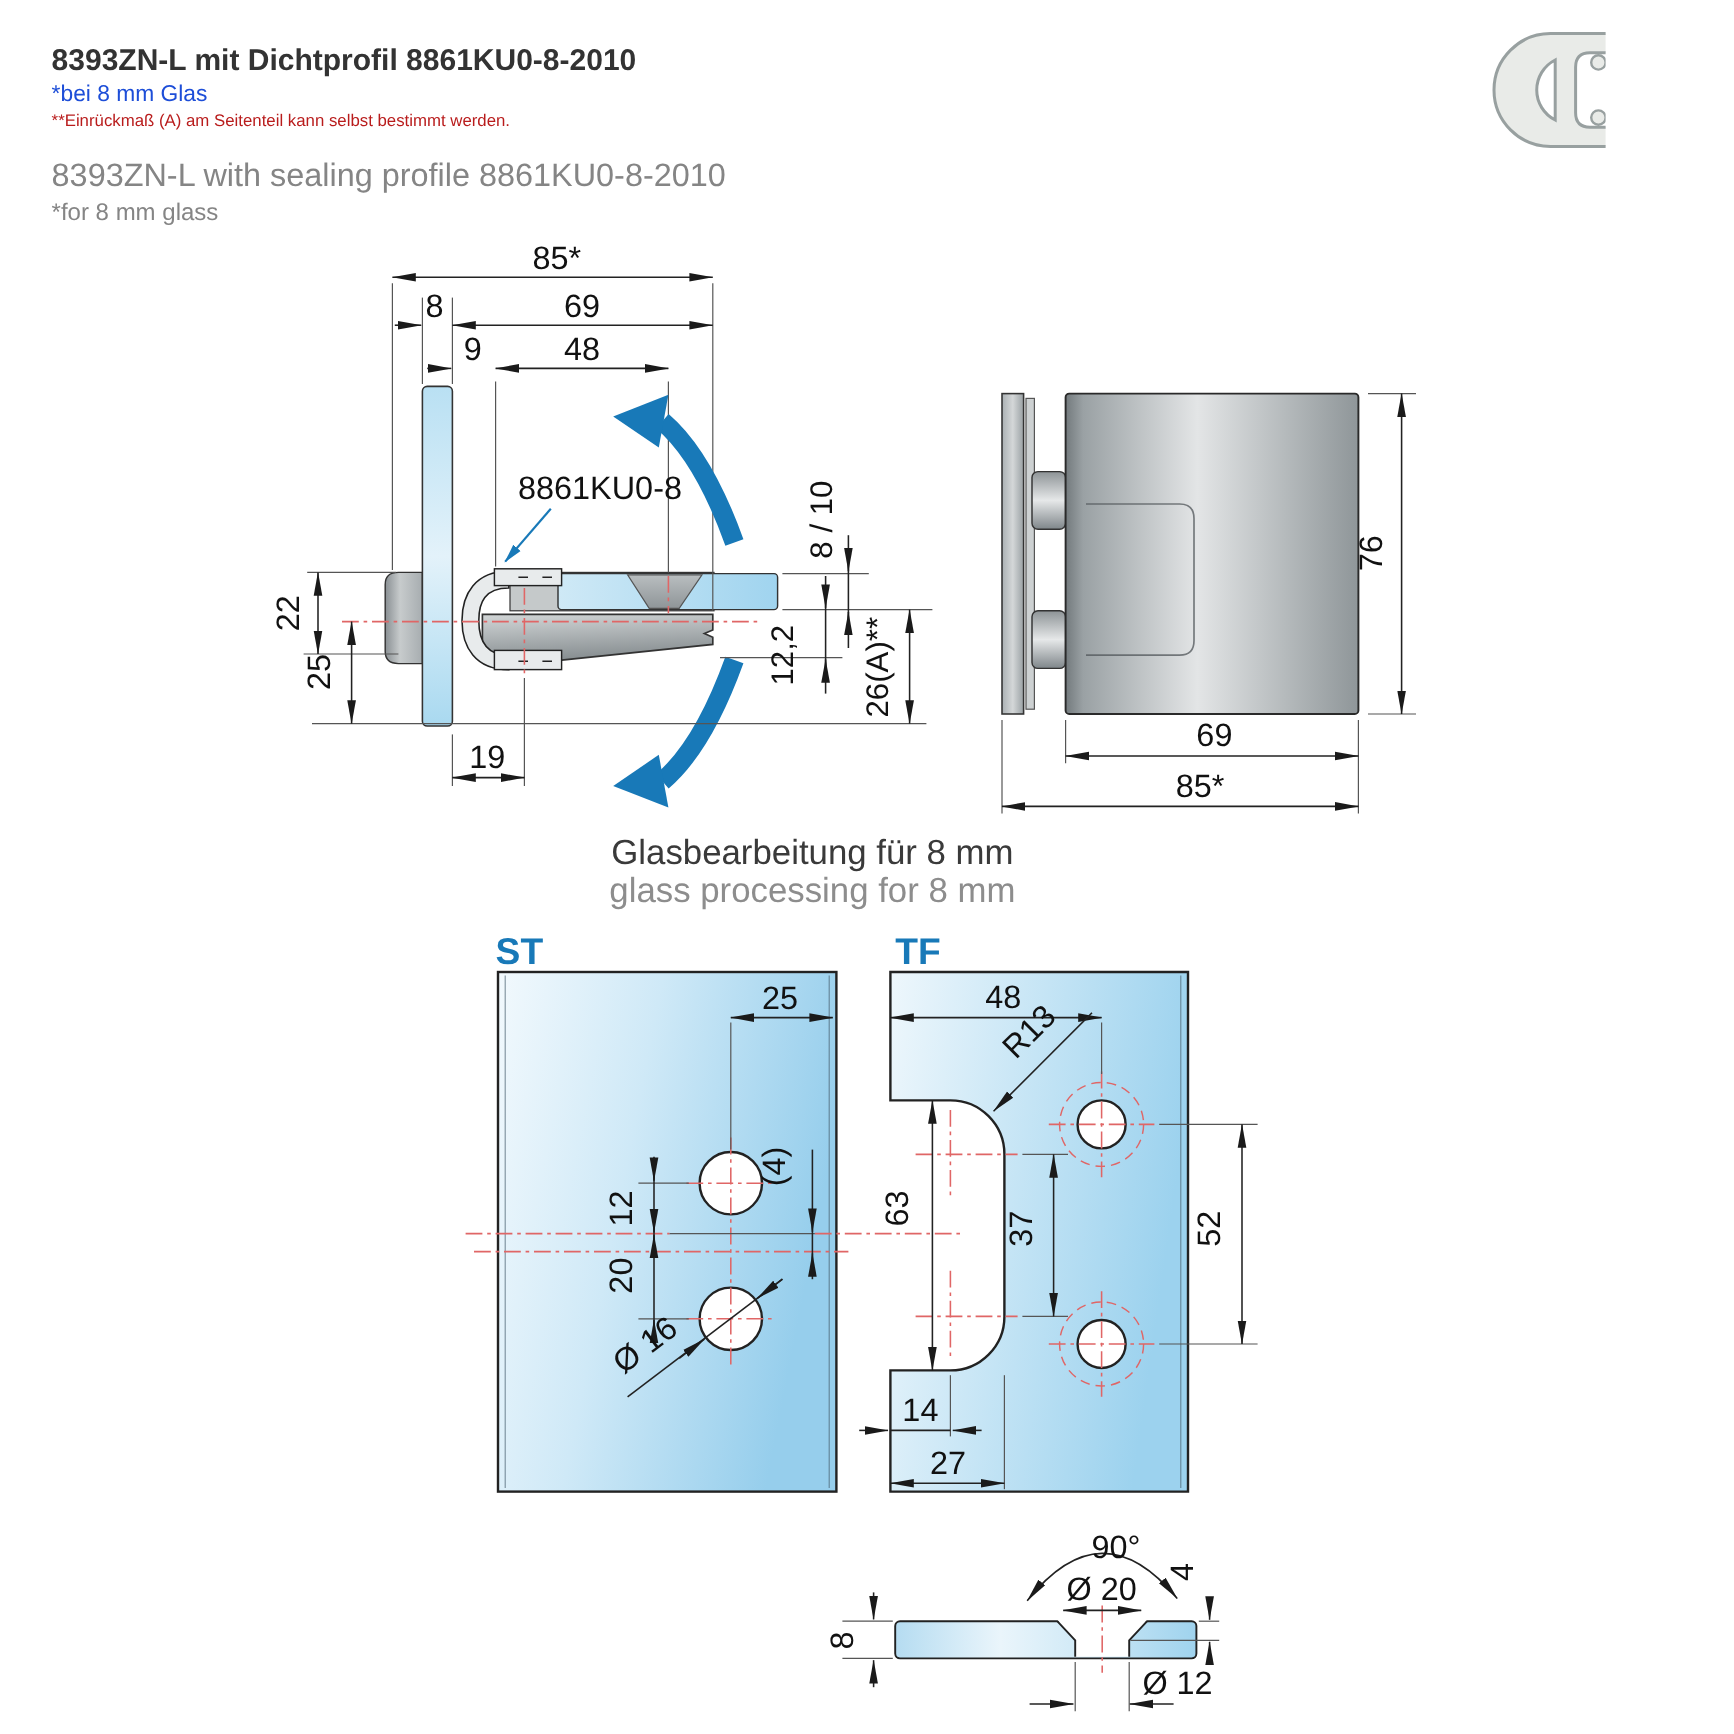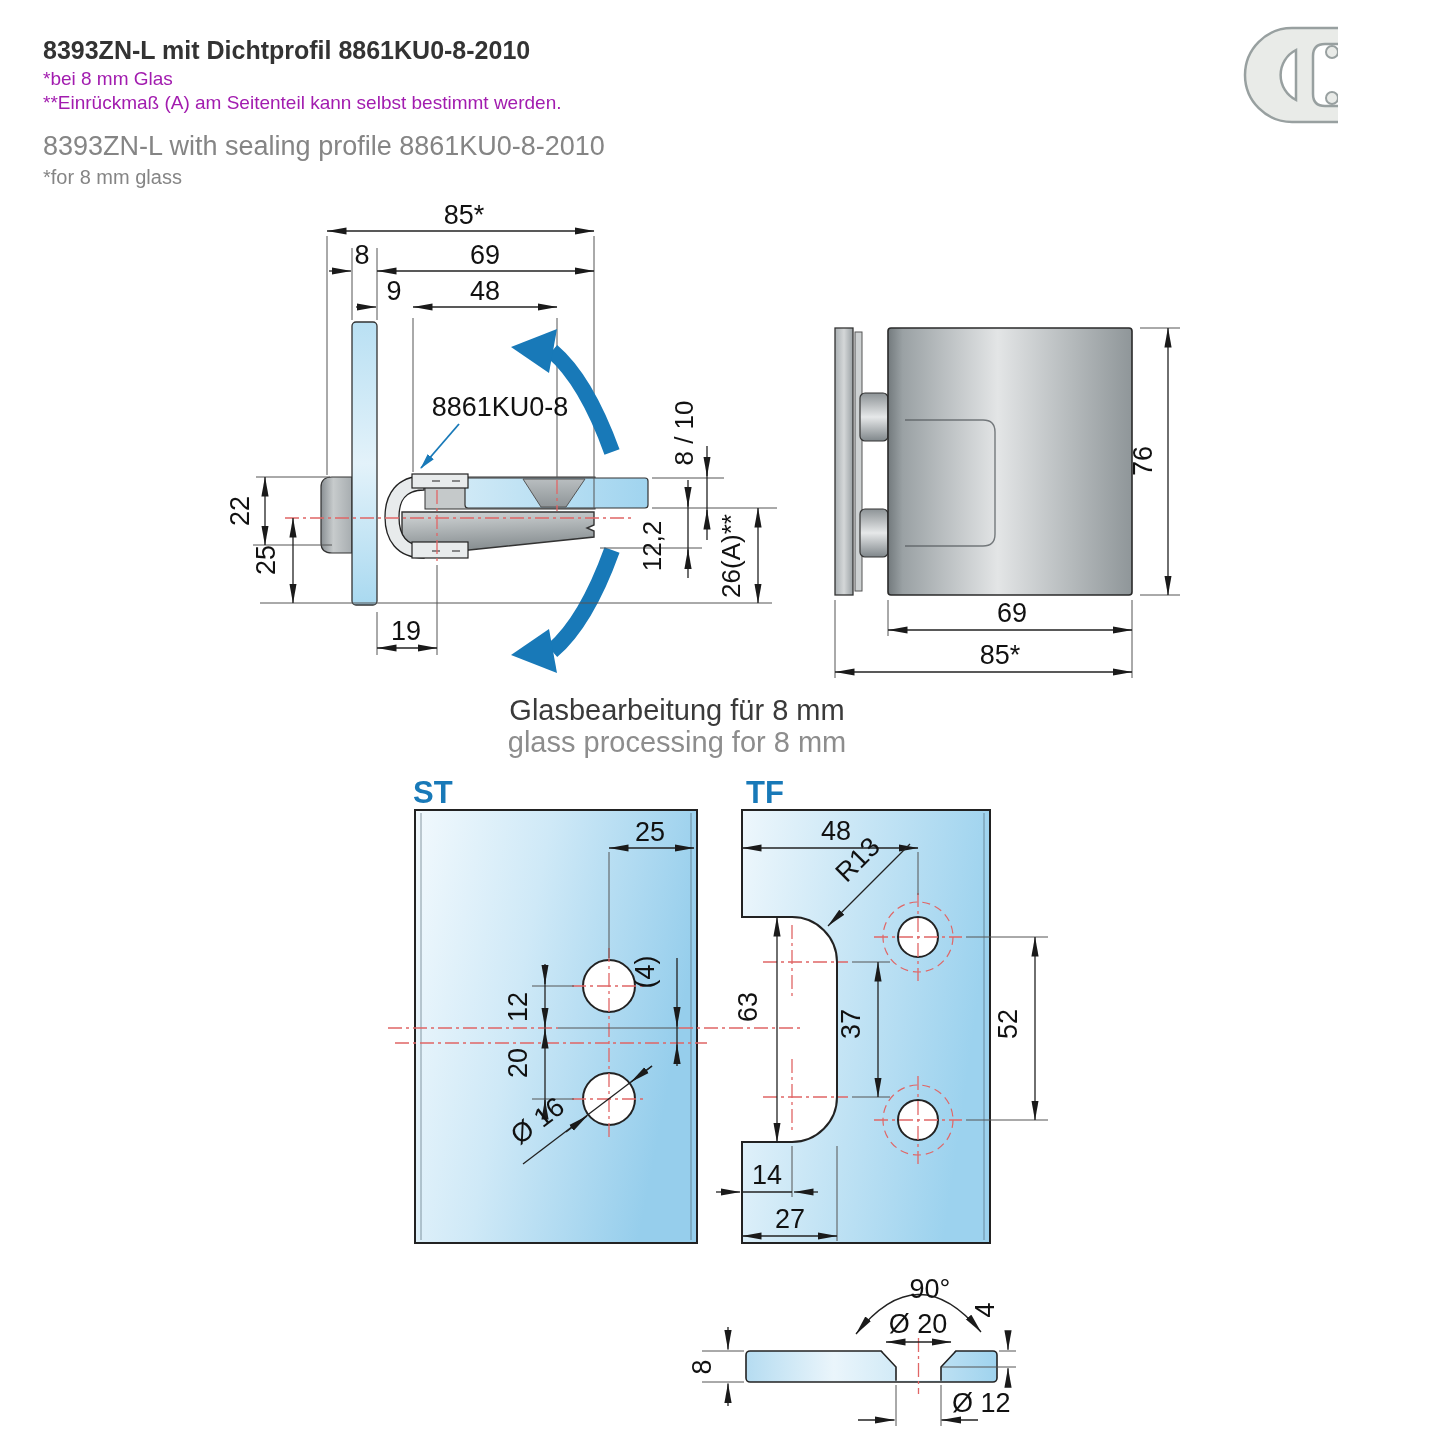--- a/index.html
+++ b/index.html
@@ -1,21 +1,21 @@
 <!DOCTYPE html>
 <html><head>
 <meta charset="utf-8">
 <style>
   html,body{margin:0;padding:0;background:#fff;}
   .page{position:relative;width:1338px;height:1445px;overflow:hidden;background:#fff;
         font-family:"Liberation Sans",sans-serif;}
   .hdr{position:absolute;left:43px;white-space:nowrap;}
   .t-de{top:36px;font-size:25px;font-weight:bold;color:#333;}
-  .n1-de{top:68px;font-size:19px;color:#a21caf;}
-  .n2-de{top:92px;font-size:19px;color:#a21caf;}
+  .n1-de{top:68px;font-size:19px;color:#1d4ed8;}
+  .n2-de{top:92px;font-size:14px;color:#b91c1c;}
   .t-en{top:114px;font-size:27px;color:#858585;margin-top:17px;}
   .n1-en{top:166px;font-size:20px;color:#858585;}
   .n2-en{top:174px;font-size:19px;color:#858585;}
   svg{position:absolute;left:0;top:0;}
   svg text{font-family:"Liberation Sans",sans-serif;fill:#111;}
   .dt{font-size:27px;}
   .dts{font-size:26px;}
   .ttl-de{font-size:29px;fill:#3a3a3a;}
   .ttl-en{font-size:29px;fill:#8d8d8d;}
   .stf{font-size:31px;font-weight:600;fill:#1879b8;}

